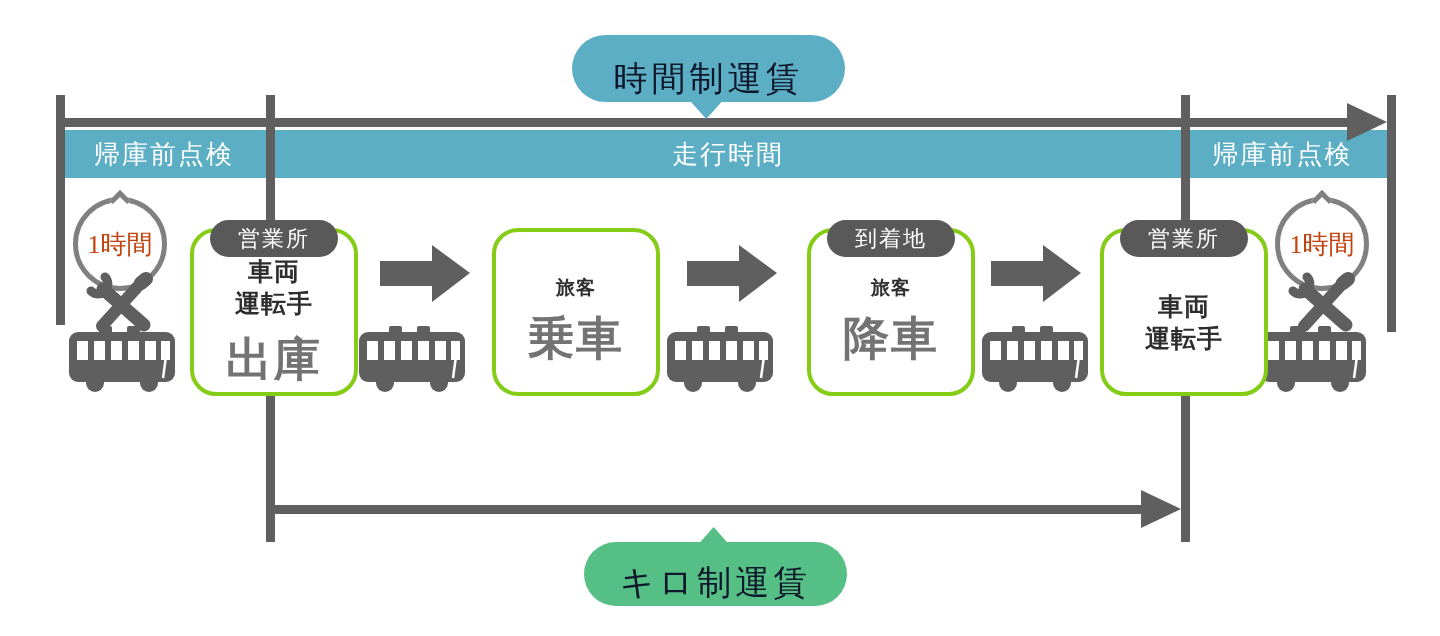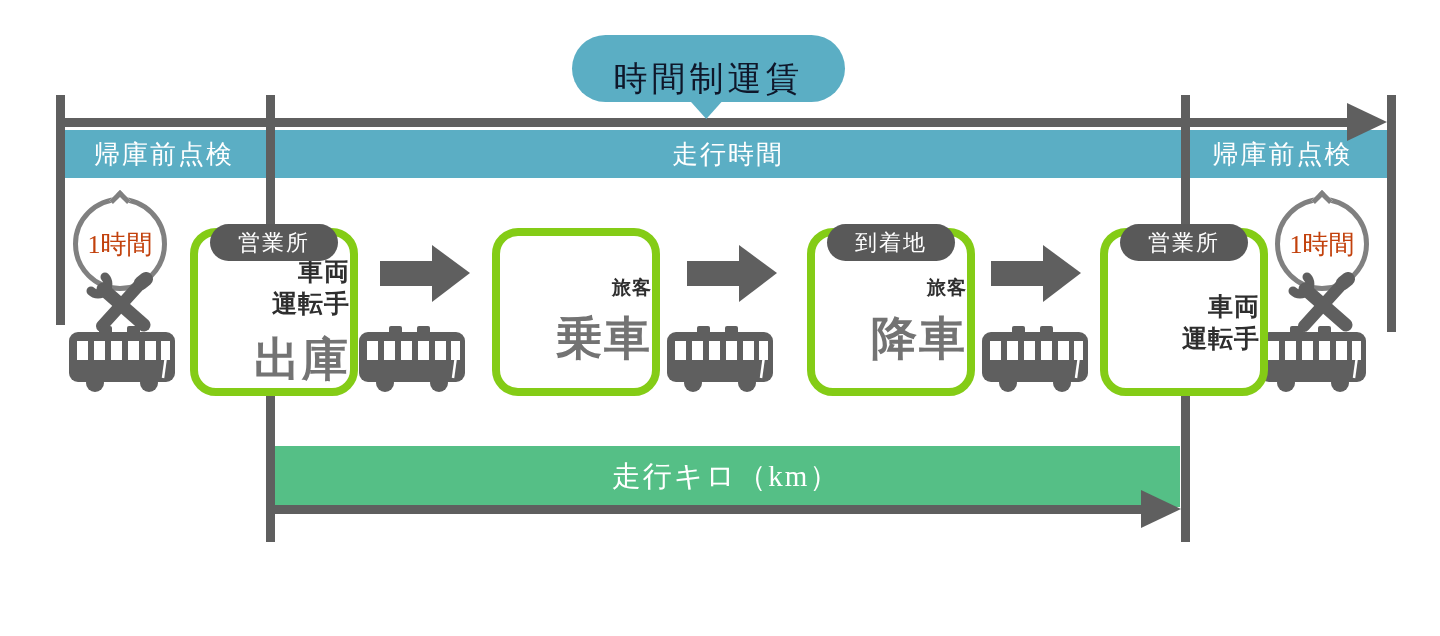--- a/index.html
+++ b/index.html
@@ -39,22 +39,22 @@
   
   .bubble { position:absolute; top:197px; width:94px; height:94px; background:#ffffff;
             border:5px solid #808080; border-radius:50%; display:flex; align-items:center; justify-content:center;
             font-size:26px; color:#c2410c; z-index:3; }
   .bubble .btail { position:absolute; top:-9px; left:50%; transform:translateX(-50%) rotate(45deg);
                    width:15px; height:15px; background:#ffffff;
                    border-top:5px solid #808080; border-left:5px solid #808080; }
 
   
   .station { position:absolute; top:228px; width:168px; height:168px; background:#ffffff;
-             border:8px solid #84cc16; border-radius:26px; z-index:4;
-             display:flex; flex-direction:column; align-items:flex-end; justify-content:center; padding-top:22px; }
+             border:4px solid #84cc16; border-radius:26px; z-index:4;
+             display:flex; flex-direction:column; align-items:center; justify-content:center; padding-top:22px; }
   .station .tag { position:absolute; top:-12px; left:50%; transform:translateX(-50%);
                   min-width:128px; height:37px; padding:0 14px; background:#595959; border-radius:19px;
                   color:#ffffff; font-size:22px; letter-spacing:2px;
                   display:flex; align-items:center; justify-content:center; white-space:nowrap; }
   .station .line   { font-size:25px; font-weight:bold; color:#2e2e2e; line-height:1.3; letter-spacing:1px; }
   .station .line-lg{ font-size:19px; }
   .station .action { font-size:46px; font-weight:bold; color:#737373; margin-top:8px; letter-spacing:2px; }
 
   .icon-wrap { position:absolute; z-index:3; }
 </style>
@@ -169,21 +169,22 @@
     <div class="line line-lg">旅客</div>
     <div class="action">降車</div>
   </div>
 
   <div class="station" style="left:1100px;">
     <div class="tag">営業所</div>
     <div class="line">車両</div>
     <div class="line">運転手</div>
   </div>
 
-  <div class="green-bar">
-    <span class="lbl">走行キロ（km）</span>
-  </div>
 
   <div class="hline" style="left:270px; top:505px; width:875px;"></div>
   <div class="head-right" style="left:1141px; top:490px;"></div>
 
+  <div class="badge badge-bottom">
+    <span class="tail"></span>
+    <span>キロ制運賃</span>
+  </div>
 
 </div>
 
 </body></html>

